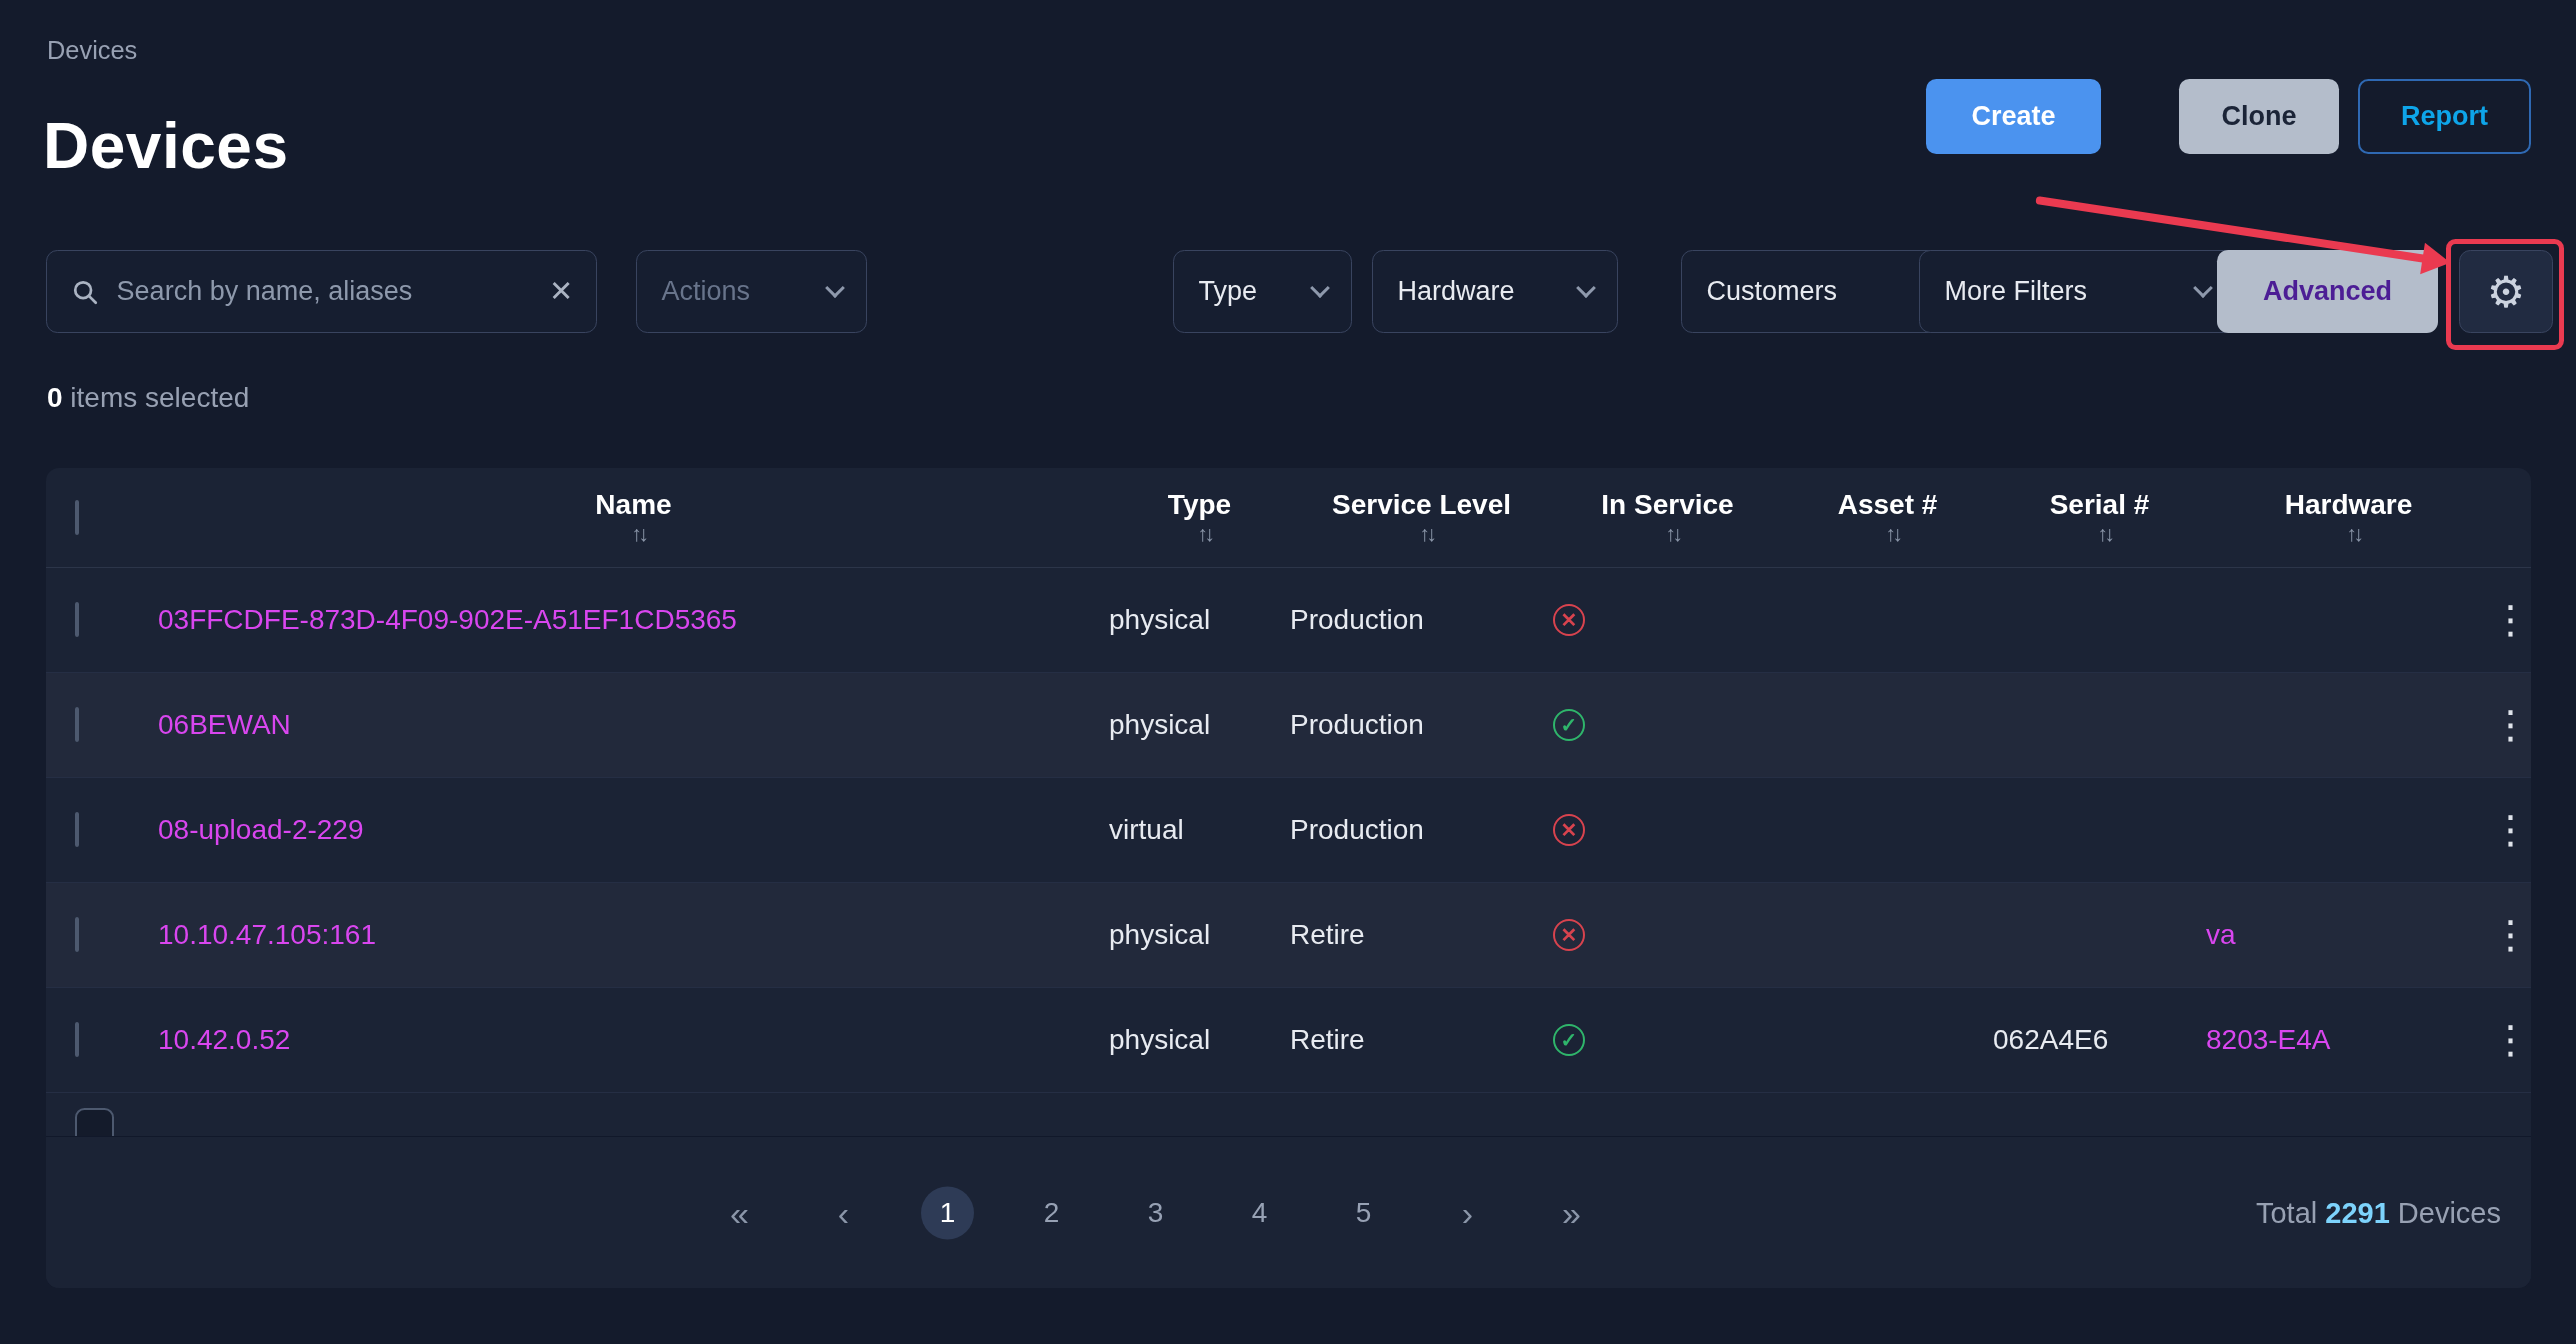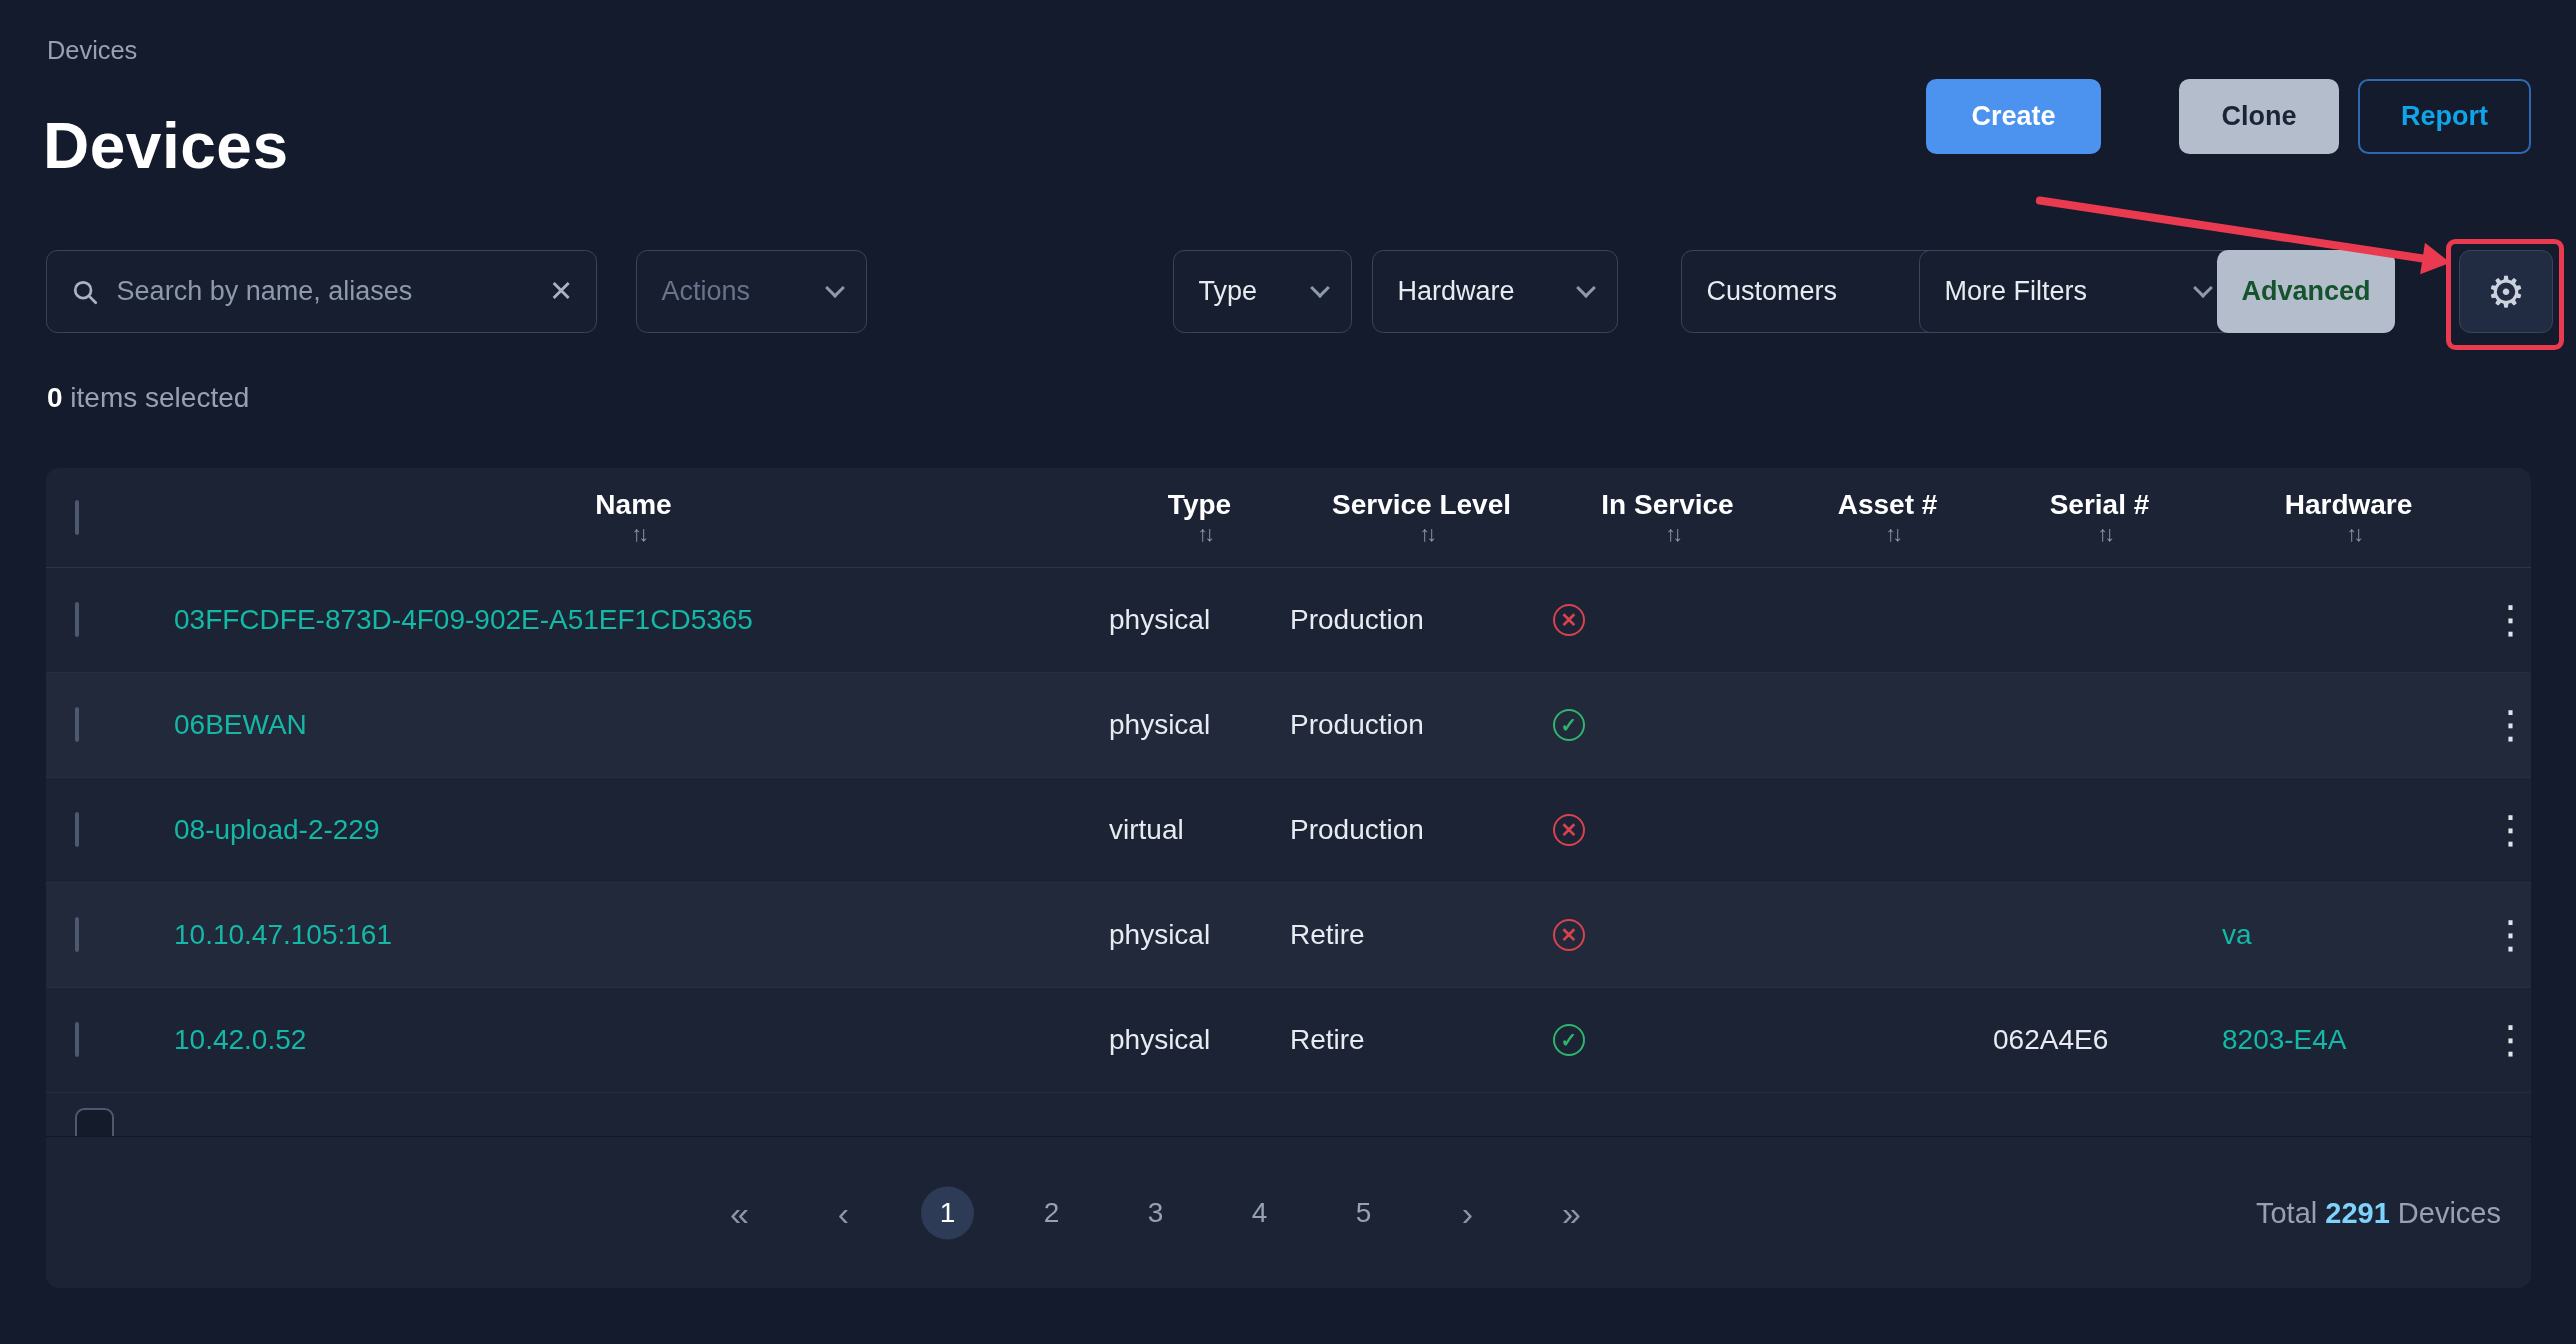--- a/index.html
+++ b/index.html
@@ -27,41 +27,41 @@
   .clear-icon { color:#aab3c2; font-size:29px; line-height:1; cursor:pointer; }
   .dropdown { justify-content:space-between; padding:0 24.4px; cursor:pointer; }
   .dropdown-label { font-size:27px; color:#e8ebf1; }
   .dd-actions .dropdown-label { color:#68748b; }
   .dd-actions   { left:636px;  width:231px; }
   .dd-type      { left:1173px; width:179px; }
   .dd-hardware  { left:1372px; width:246px; }
   .dd-customers { left:1637px; width:301px;margin-left:44px; }
   .dd-more      { left:1919px; width:316px; }
   .chevron { width:14px; height:14px; border-right:3.3px solid #8e99ac; border-bottom:3.3px solid #8e99ac; transform:rotate(45deg) translate(-2.8px,-2.8px); }
-  .btn-advanced { position:absolute; top:250px; left:2217px; width:178px; height:83px; background:#b4bdcb; color:#14532d; border-radius:11.3px; font-size:27px; font-weight:700; display:flex; align-items:center; justify-content:center; cursor:pointer; }
+  .btn-advanced { position:absolute; top:250px; left:2217px; width:221px; height:83px; background:#b4bdcb; color:#4c1d95; border-radius:11.3px; font-size:27px; font-weight:700; display:flex; align-items:center; justify-content:center; cursor:pointer; }
   .gear-btn { position:absolute; top:250px; left:2459px; width:94px; height:83px; background:#212b41; border:1.9px solid #39445f; border-radius:11.3px; display:flex; align-items:center; justify-content:center; font-size:43px; color:#ccd3df; cursor:pointer; }
 
   
   .annot-rect { position:absolute; left:2446px; top:239px; width:118px; height:111px; border:5.6px solid #ea3a50; border-radius:9.4px; pointer-events:none; }
   .annot-arrow { position:absolute; left:2036px; top:196px; width:395px; height:7.5px; background:#ea3a50; border-radius:3.8px; transform:rotate(8.6deg); transform-origin:left center; pointer-events:none; }
   .annot-arrow::after { content:""; position:absolute; right:-24.4px; top:50%; transform:translateY(-50%); border-left:28px solid #ea3a50; border-top:16px solid transparent; border-bottom:16px solid transparent; }
 
   .selection { position:absolute; left:47px; top:382px; font-size:28px; color:#98a1b3; }
   .selection b { color:#ffffff; }
 
   
   .table-card { position:absolute; left:46px; top:468px; width:2485px; background:#1b2335; border-radius:13px; overflow:hidden; }
   .trow { display:grid; grid-template-columns:83px 951px 181px 263px 229px 211px 213px 285px 39px; align-items:center; padding-left:29px; }
   .thead { height:100px; font-weight:700; font-size:28px; color:#ffffff; border-bottom:1.9px solid #2c3549; }
   .th { display:flex; align-items:center; cursor:pointer;flex-direction:column; }
   .sort-icon { font-size:21.6px; color:#8b96a9; letter-spacing:-3.8px; margin-left:9.4px; font-weight:400; }
   .tbody-row { height:105px; border-bottom:1.9px solid #252e44; font-size:28px; }
   .tbody-row.alt { background:rgba(255,255,255,0.03); }
   .checkbox { width:39px; height:39px; border:2.4px solid #4d596f; border-radius:9.4px; background:#141b2b; cursor:pointer; }
-  .link { color:#14b8a6; cursor:pointer; text-decoration:none;margin-left:16px; }
+  .link { color:#d946ef; cursor:pointer; text-decoration:none; }
   .cell { color:#e8ebf1; }
   .status-icon { width:32px; height:32px; border-radius:50%; display:flex; align-items:center; justify-content:center; font-size:20px; font-weight:700; }
   .status-icon[data-status="no"]  { border:2.4px solid #d8434e; color:#d8434e; }
   .status-icon[data-status="yes"] { border:2.4px solid #2fb56b; color:#2fb56b; }
   .kebab { font-size:39px; color:#dfe3ea; justify-self:center; cursor:pointer; line-height:1; }
 
   .partial-row { height:43px; position:relative; overflow:hidden; }
   .partial-row .checkbox { position:absolute; left:29px; top:15px; }
 
   .table-footer { height:152px; position:relative; background:#1b2335; border-top:1.9px solid #11182a; }

